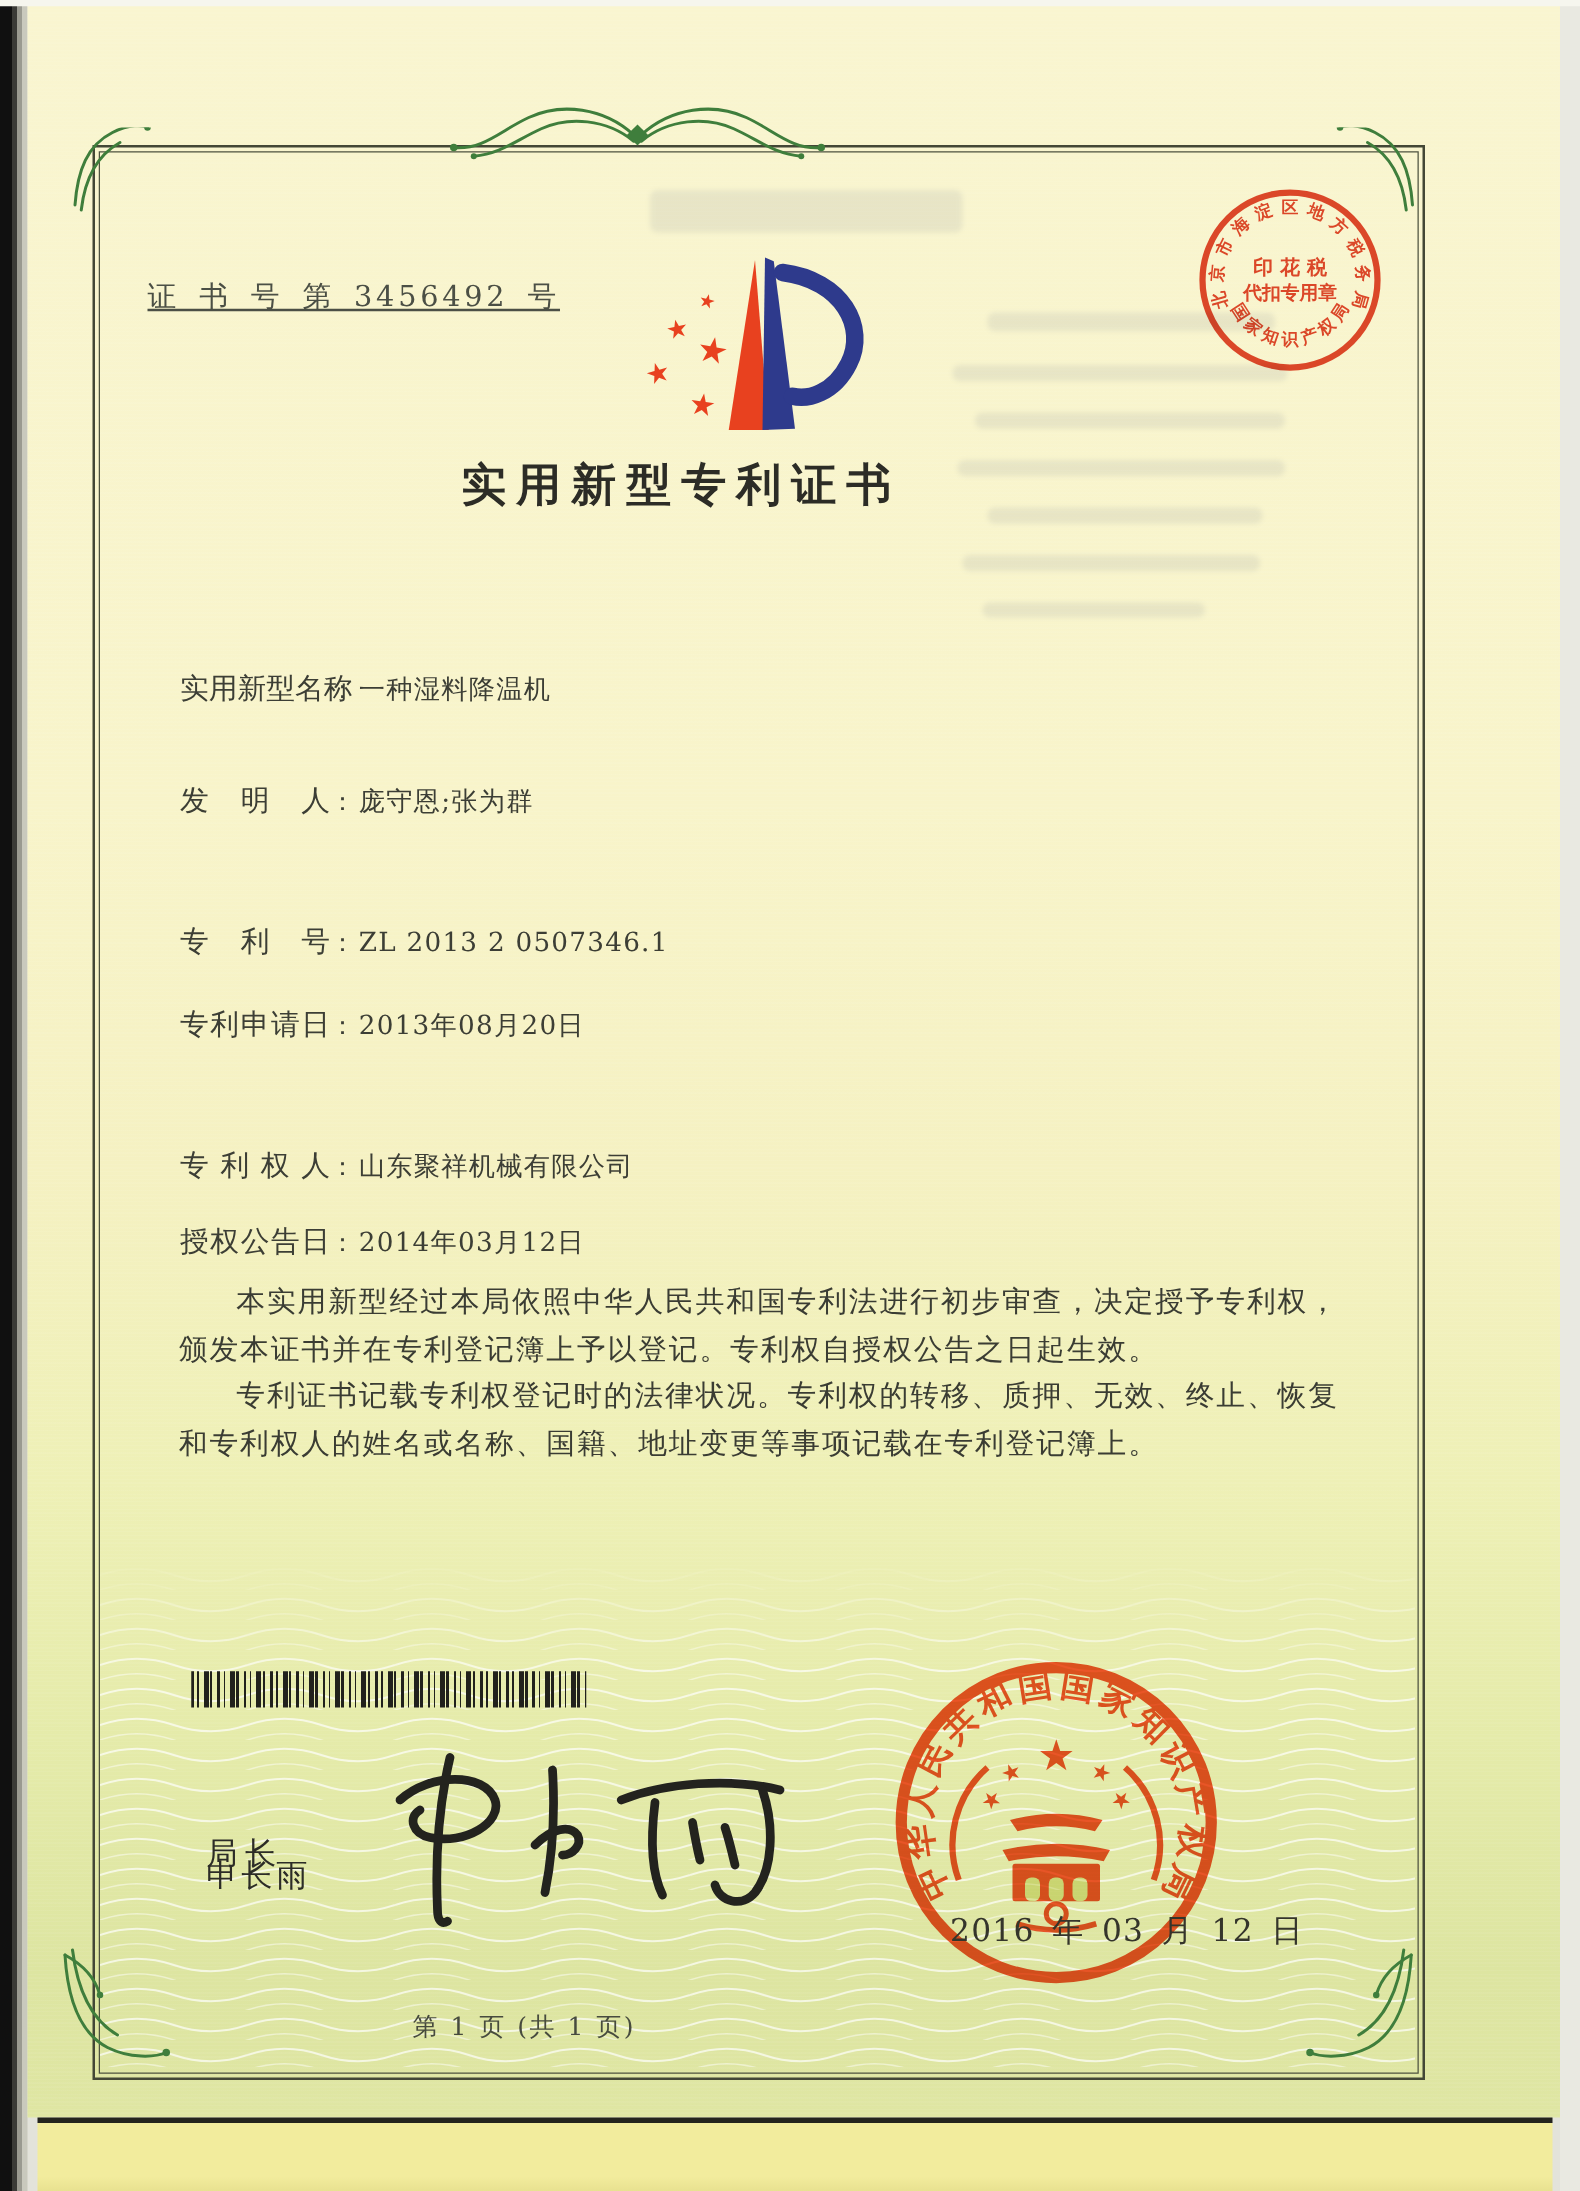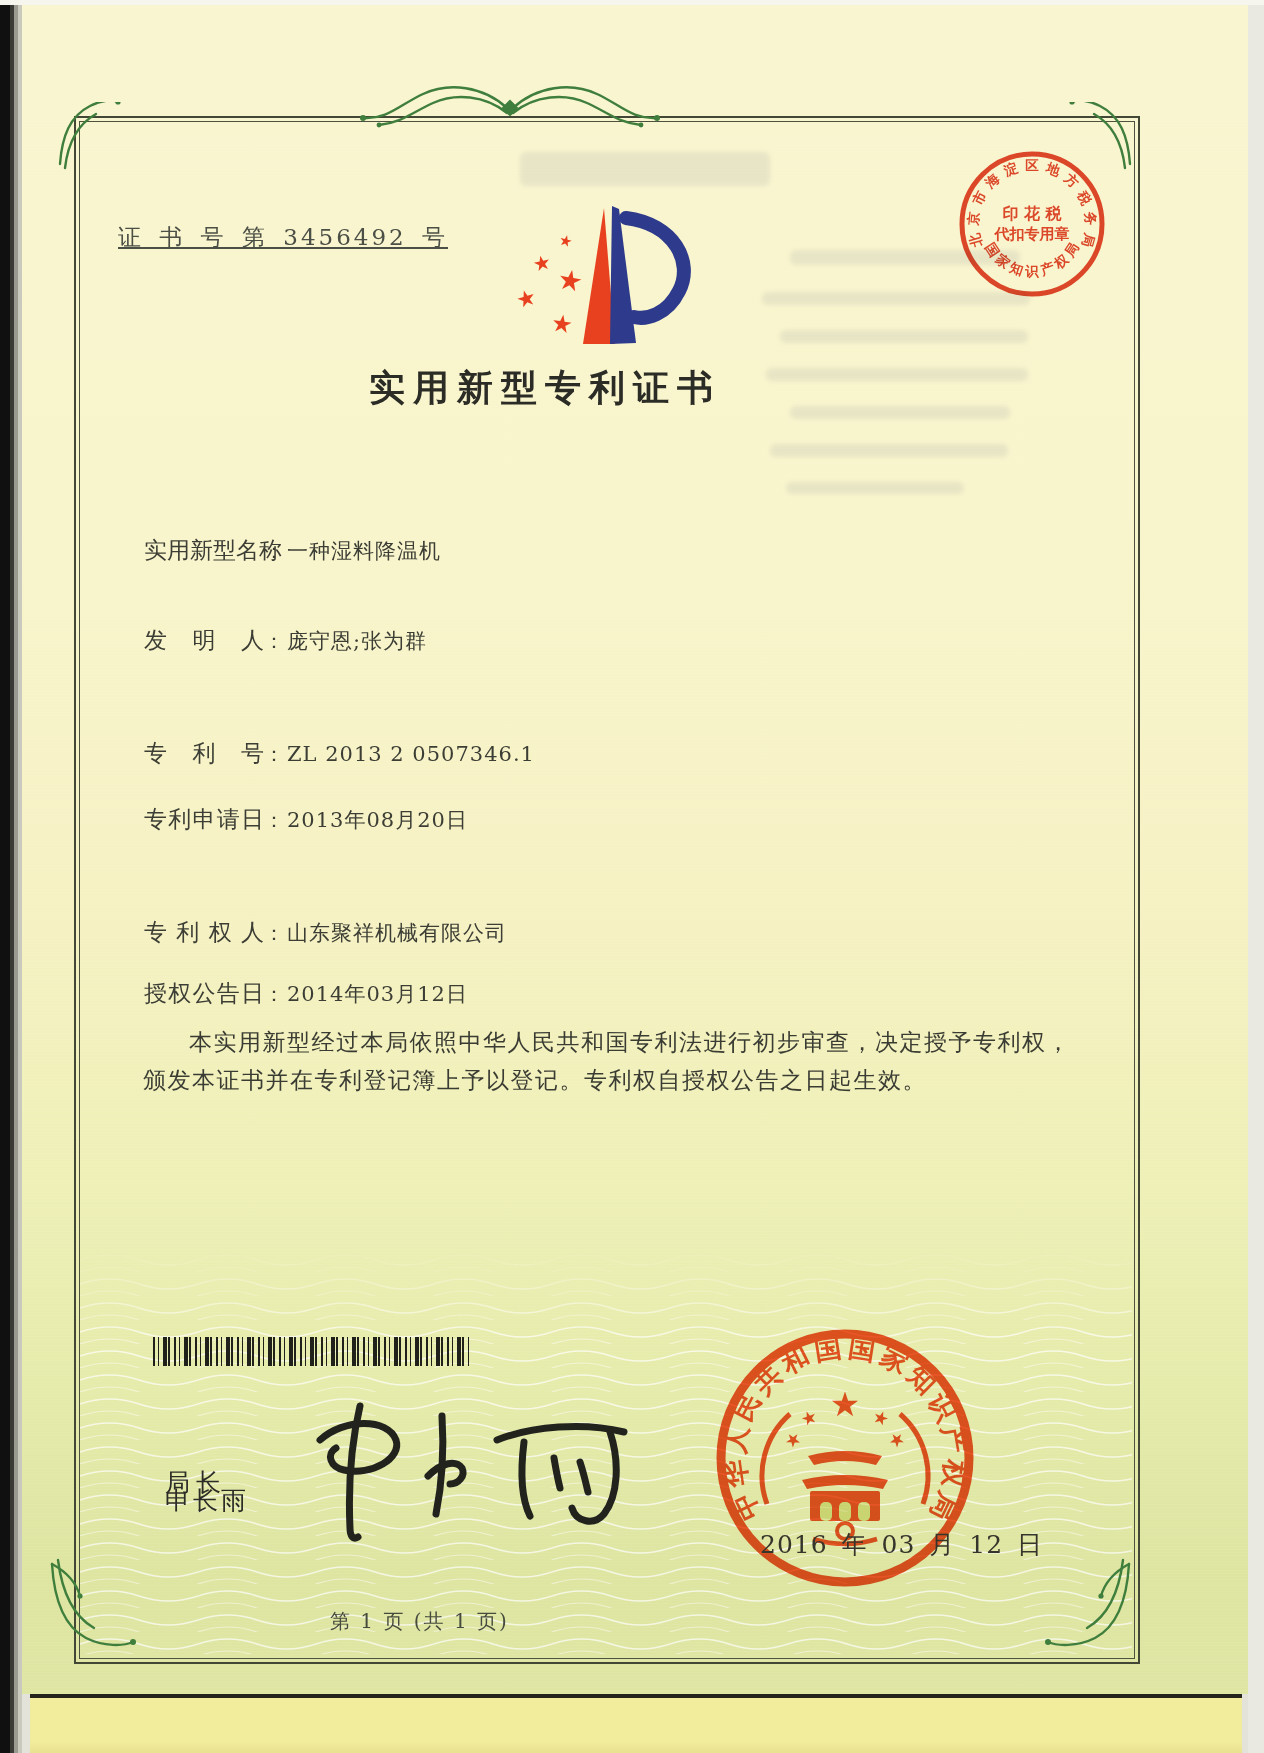--- a/index.html
+++ b/index.html
@@ -214,20 +214,21 @@
 </div>
 <div class="field" style="top:889px;margin-top:28px;">
   <span class="lbl">专利权人</span><span class="colon">：</span><span class="val">山东聚祥机械有限公司</span>
 </div>
 <div class="field" style="top:978px;">
   <span class="lbl">授权公告日</span><span class="colon">：</span><span class="val">2014年03月12日</span>
 </div>
 
 <div id="body-text">
   <p>本实用新型经过本局依照中华人民共和国专利法进行初步审查，决定授予专利权，颁发本证书并在专利登记簿上予以登记。专利权自授权公告之日起生效。</p>
+  <p>专利证书记载专利权登记时的法律状况。专利权的转移、质押、无效、终止、恢复和专利权人的姓名或名称、国籍、地址变更等事项记载在专利登记簿上。</p>
 </div>
 
 <div id="barcode"></div>
 
 <div id="signer-title">局长</div>
 <div id="signer-name">申长雨</div>
 
 <svg id="signature" width="360" height="168">
   <path d="M68,18 C60,52 56,96 58,140 C58,148 61,152 66,149"></path>
   <path d="M28,52 C52,30 96,30 104,52 C110,70 80,88 52,82 C38,79 34,66 44,60"></path>

